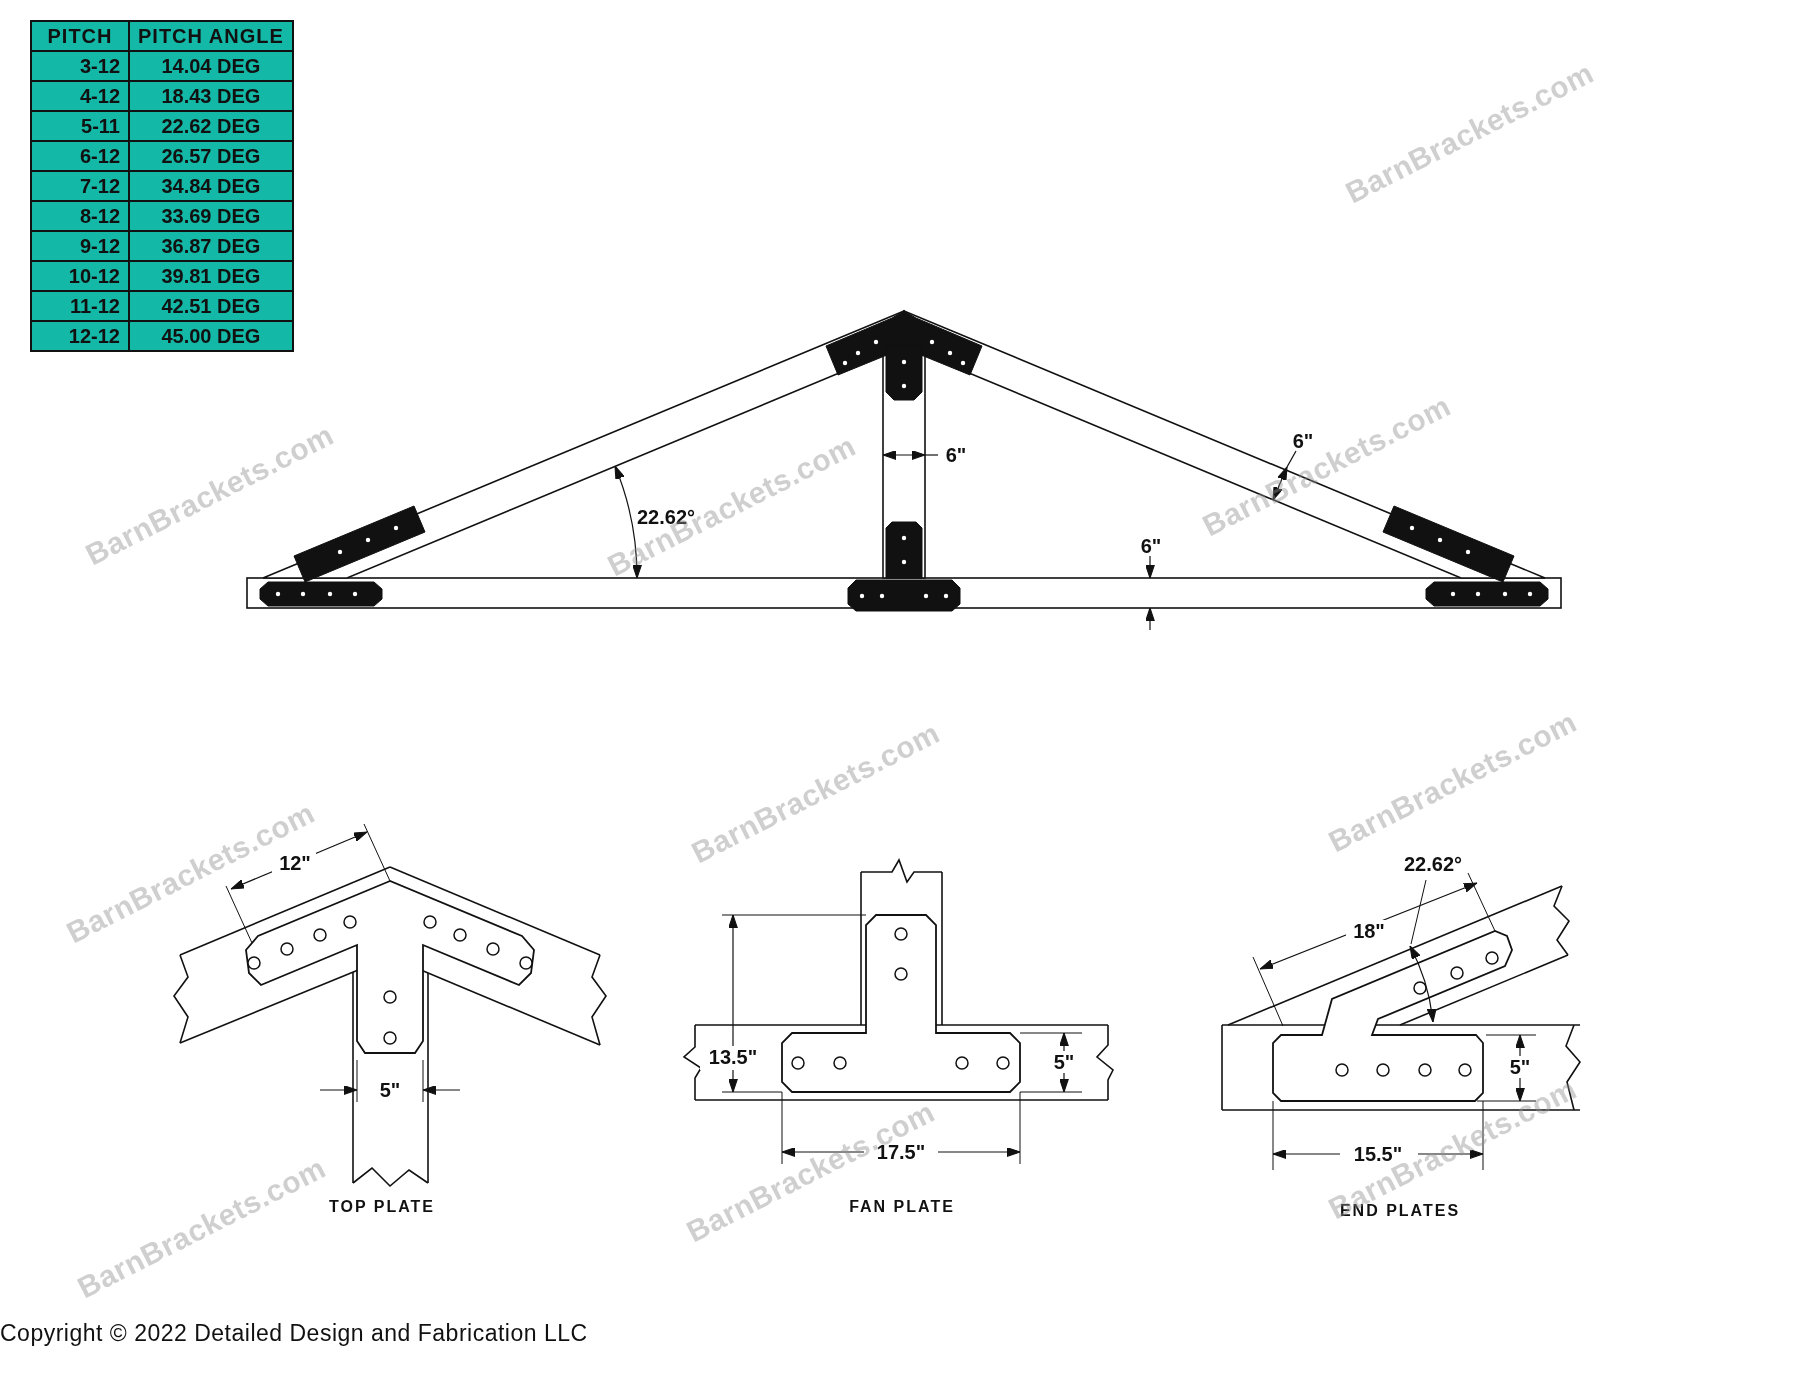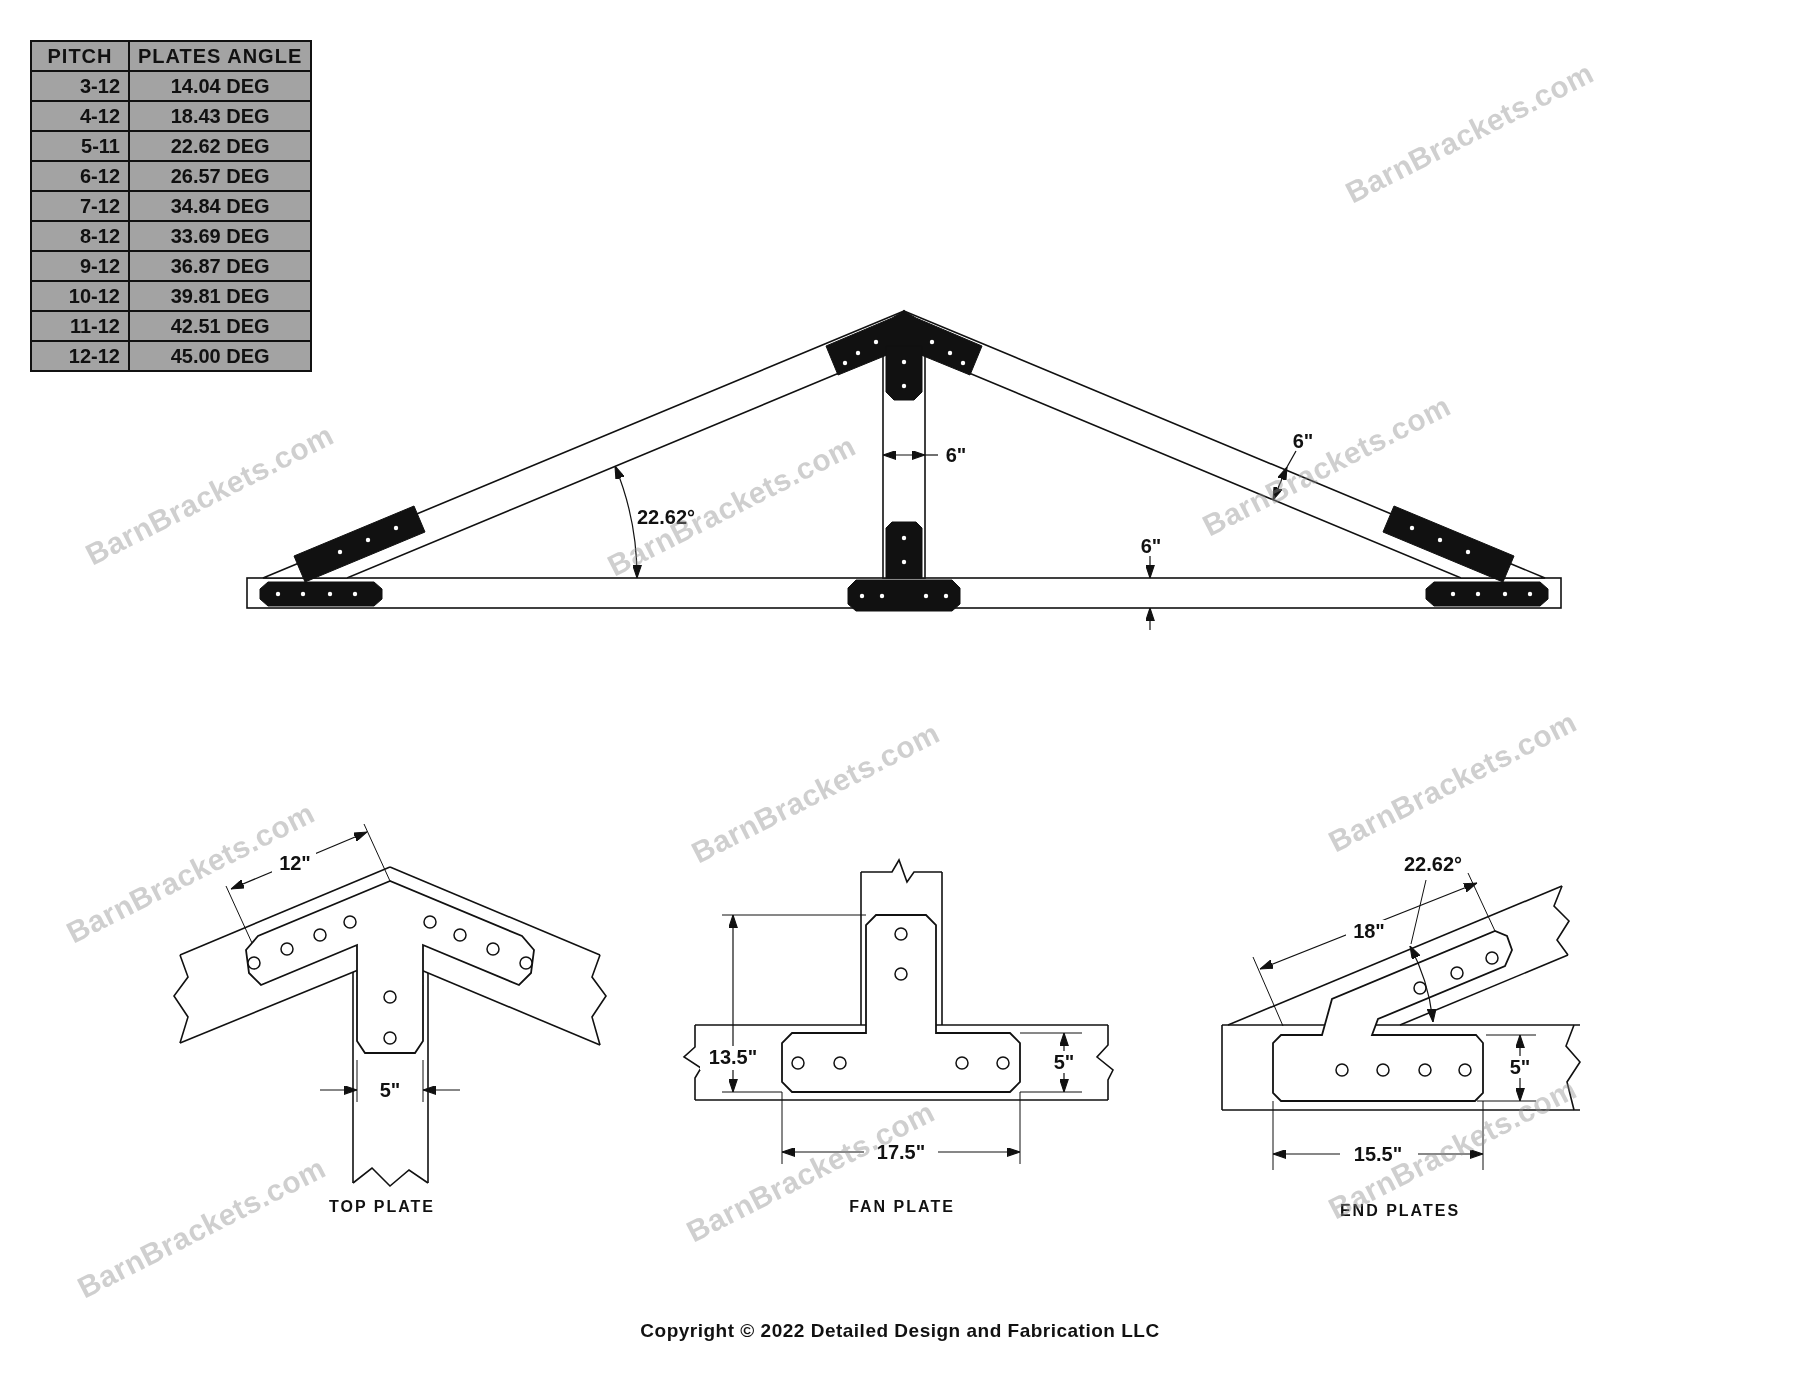--- a/index.html
+++ b/index.html
@@ -1,19 +1,19 @@
 <!DOCTYPE html>
 <html><head>
 <meta charset="utf-8">
 <style>
   html,body{margin:0;padding:0;background:#ffffff;}
   #canvas{position:relative;width:1800px;height:1391px;background:#fff;overflow:hidden;
           font-family:"Liberation Sans",sans-serif;color:#111;}
   
-  #pitch-table{position:absolute;left:30px;top:40px;border-collapse:collapse;background:#a3a3a3;z-index:3;}
+  #pitch-table{position:absolute;left:30px;top:20px;border-collapse:collapse;background:#14b8a6;z-index:3;}
   #pitch-table th,#pitch-table td{
       border:2px solid #111;font-weight:bold;font-size:20px;text-align:center;
       padding:1px 8px;height:26px;line-height:26px;white-space:nowrap;
       font-family:"Liberation Sans",sans-serif;}
   #pitch-table th{letter-spacing:1px;}
   #pitch-table td.c1{min-width:80px;text-align:right;}
   #pitch-table td.c2{min-width:138px;}
   
   .wm{position:absolute;white-space:nowrap;font-size:30px;font-weight:600;letter-spacing:.5px;
       color:#8f8f8f;opacity:.42;transform:rotate(-27deg);transform-origin:0 50%;z-index:4;
@@ -27,33 +27,33 @@
   .black{fill:#111;stroke:none;}
   .hole{fill:#ffffff;stroke:#111;stroke-width:1.5;}
   .dot{fill:#ffffff;stroke:none;}
   .dim{fill:none;stroke:#111;stroke-width:1.2;}
   .ext{fill:none;stroke:#111;stroke-width:1;}
   .lblbg{fill:#ffffff;stroke:none;}
   text{fill:#111;font-family:"Liberation Sans",sans-serif;}
   .dimtxt{font-size:20px;font-weight:bold;}
   .titletxt{font-size:16px;font-weight:bold;letter-spacing:2px;}
   
-  #footer{position:absolute;left:0;right:0;top:1320px;text-align:center;font-size:19px;
-          font-weight:700;letter-spacing:.5px;z-index:3;}
+  #footer{position:absolute;left:0;right:0;top:1320px;text-align:left;font-size:23px;
+          font-weight:400;letter-spacing:.5px;z-index:3;}
 </style>
 </head>
 <body>
 
 <div id="canvas">
 
   <table id="pitch-table">
     <tbody>
         <tr>
       <th>PITCH</th>
-      <th>PLATES ANGLE</th>
+      <th>PITCH ANGLE</th>
     </tr>
     <tr>
           <td class="c1">3-12</td>
           <td class="c2">14.04 DEG</td>
         </tr>
     <tr>
           <td class="c1">4-12</td>
           <td class="c2">18.43 DEG</td>
         </tr>
     <tr>

